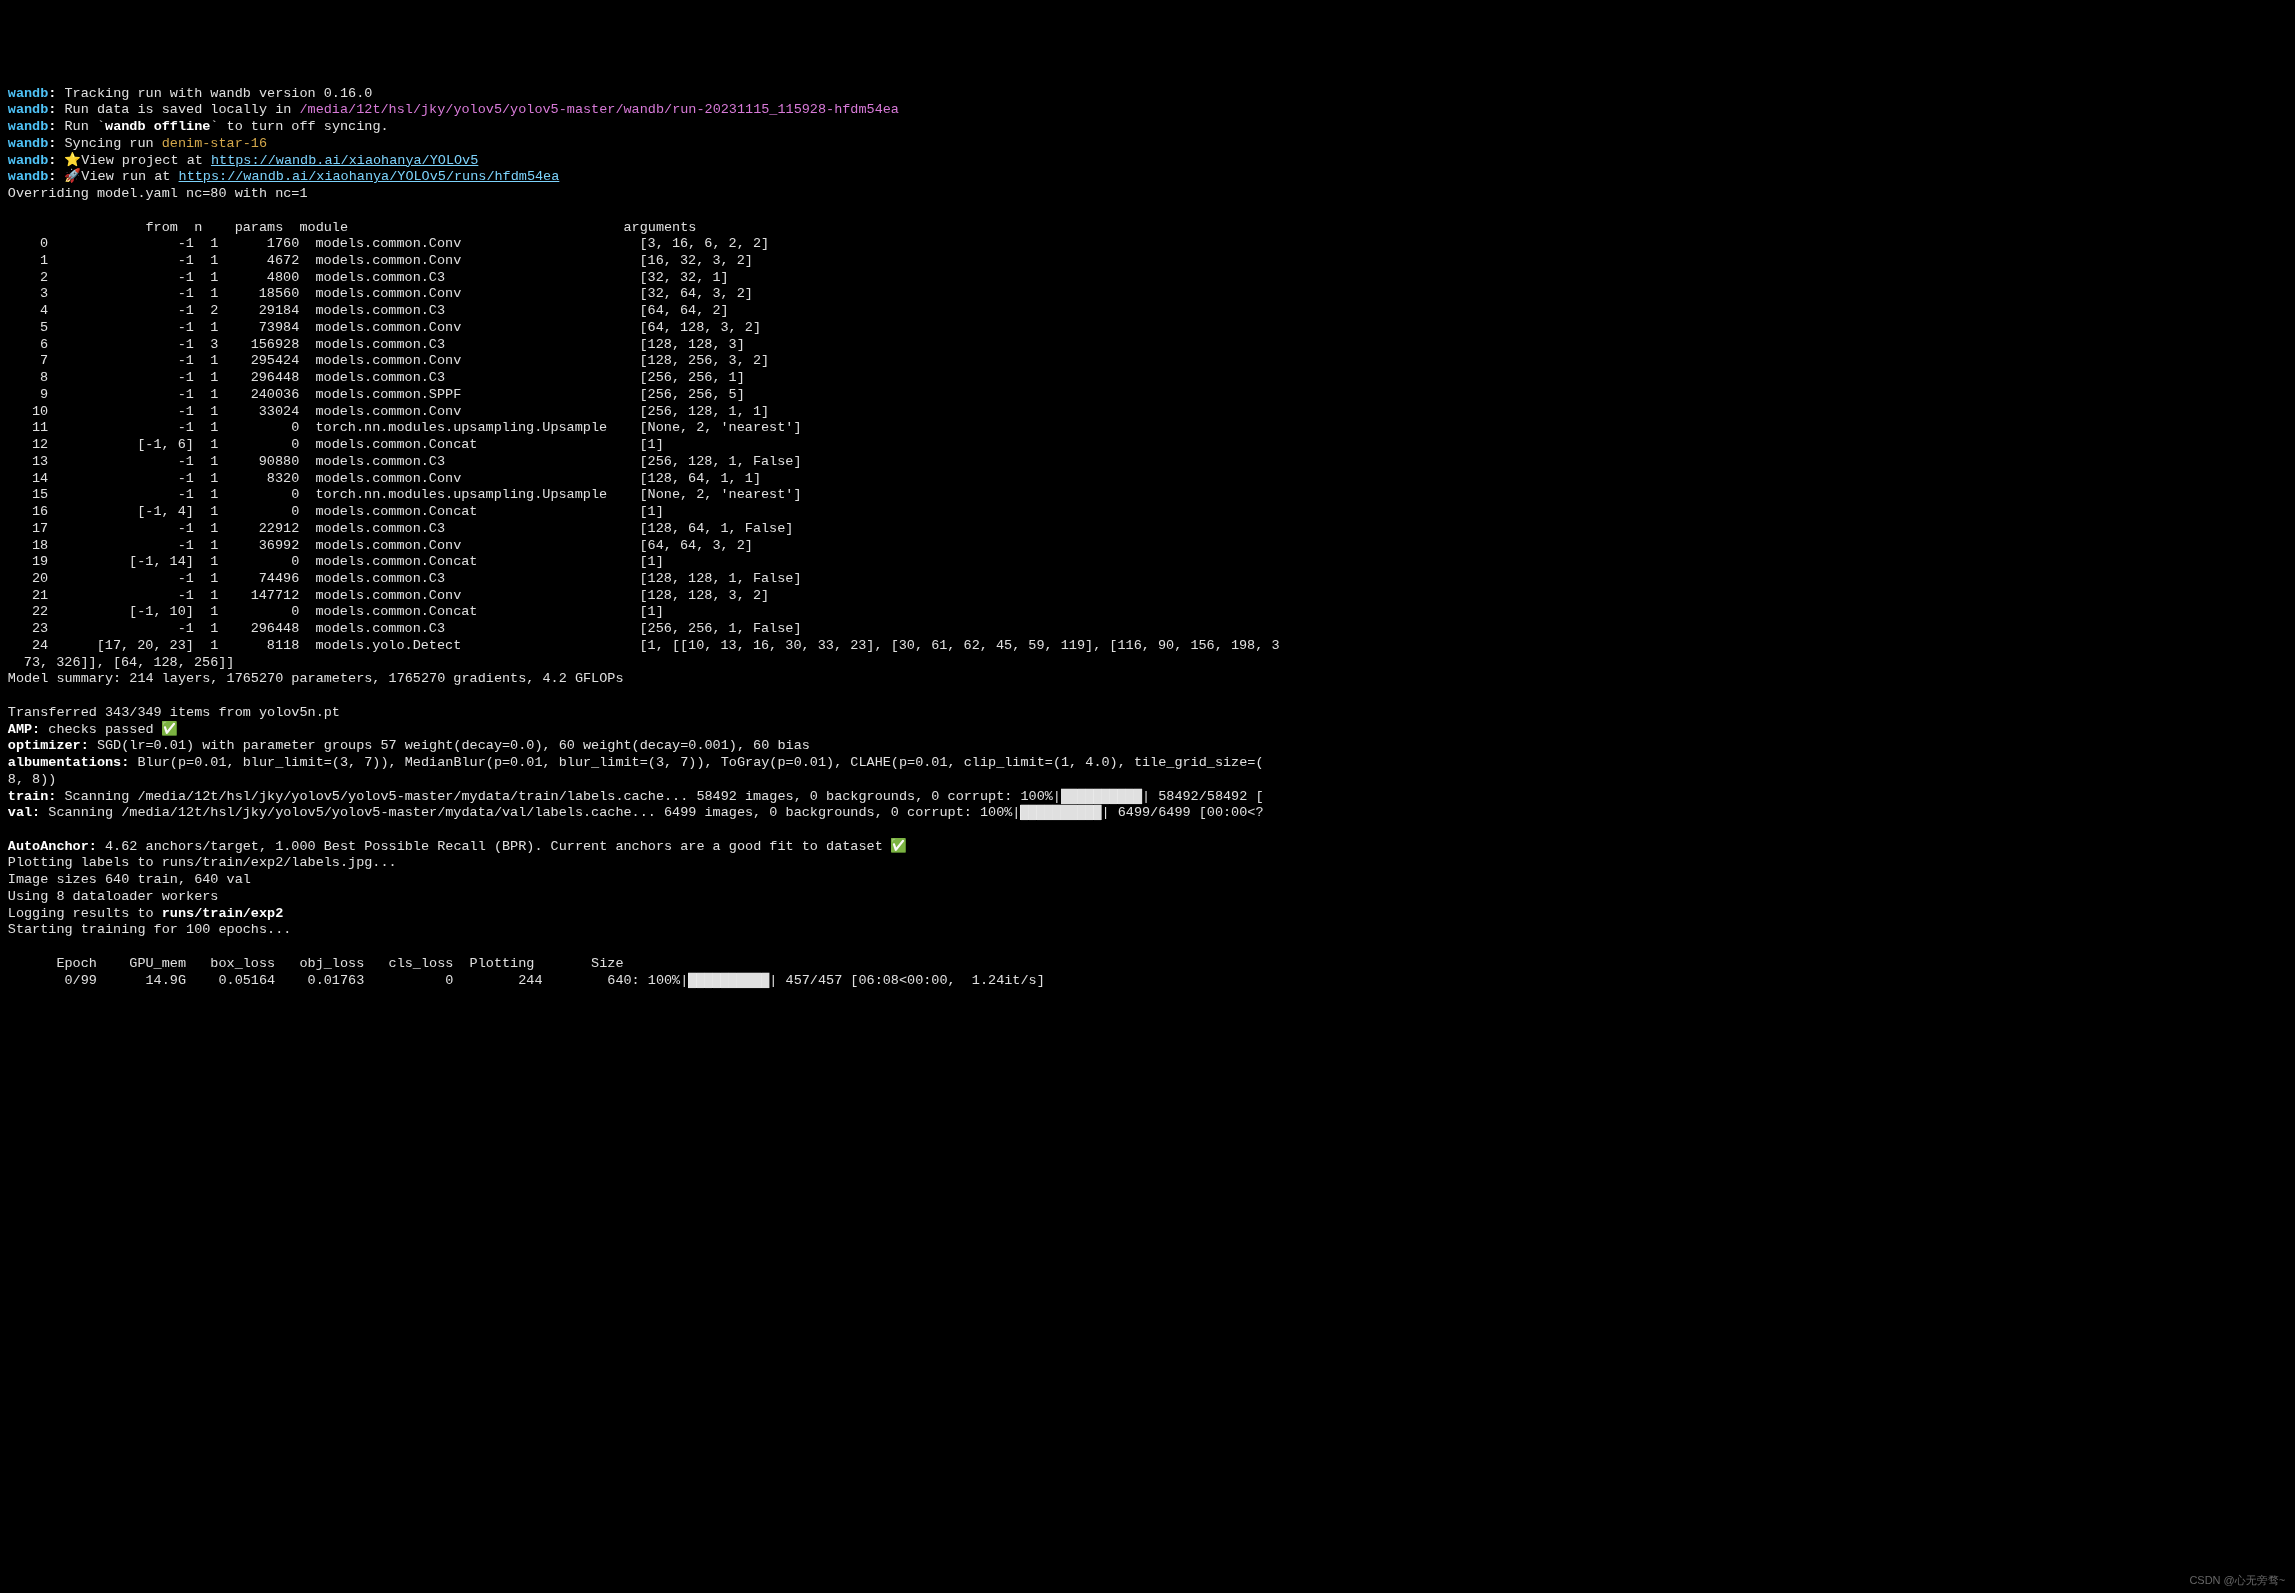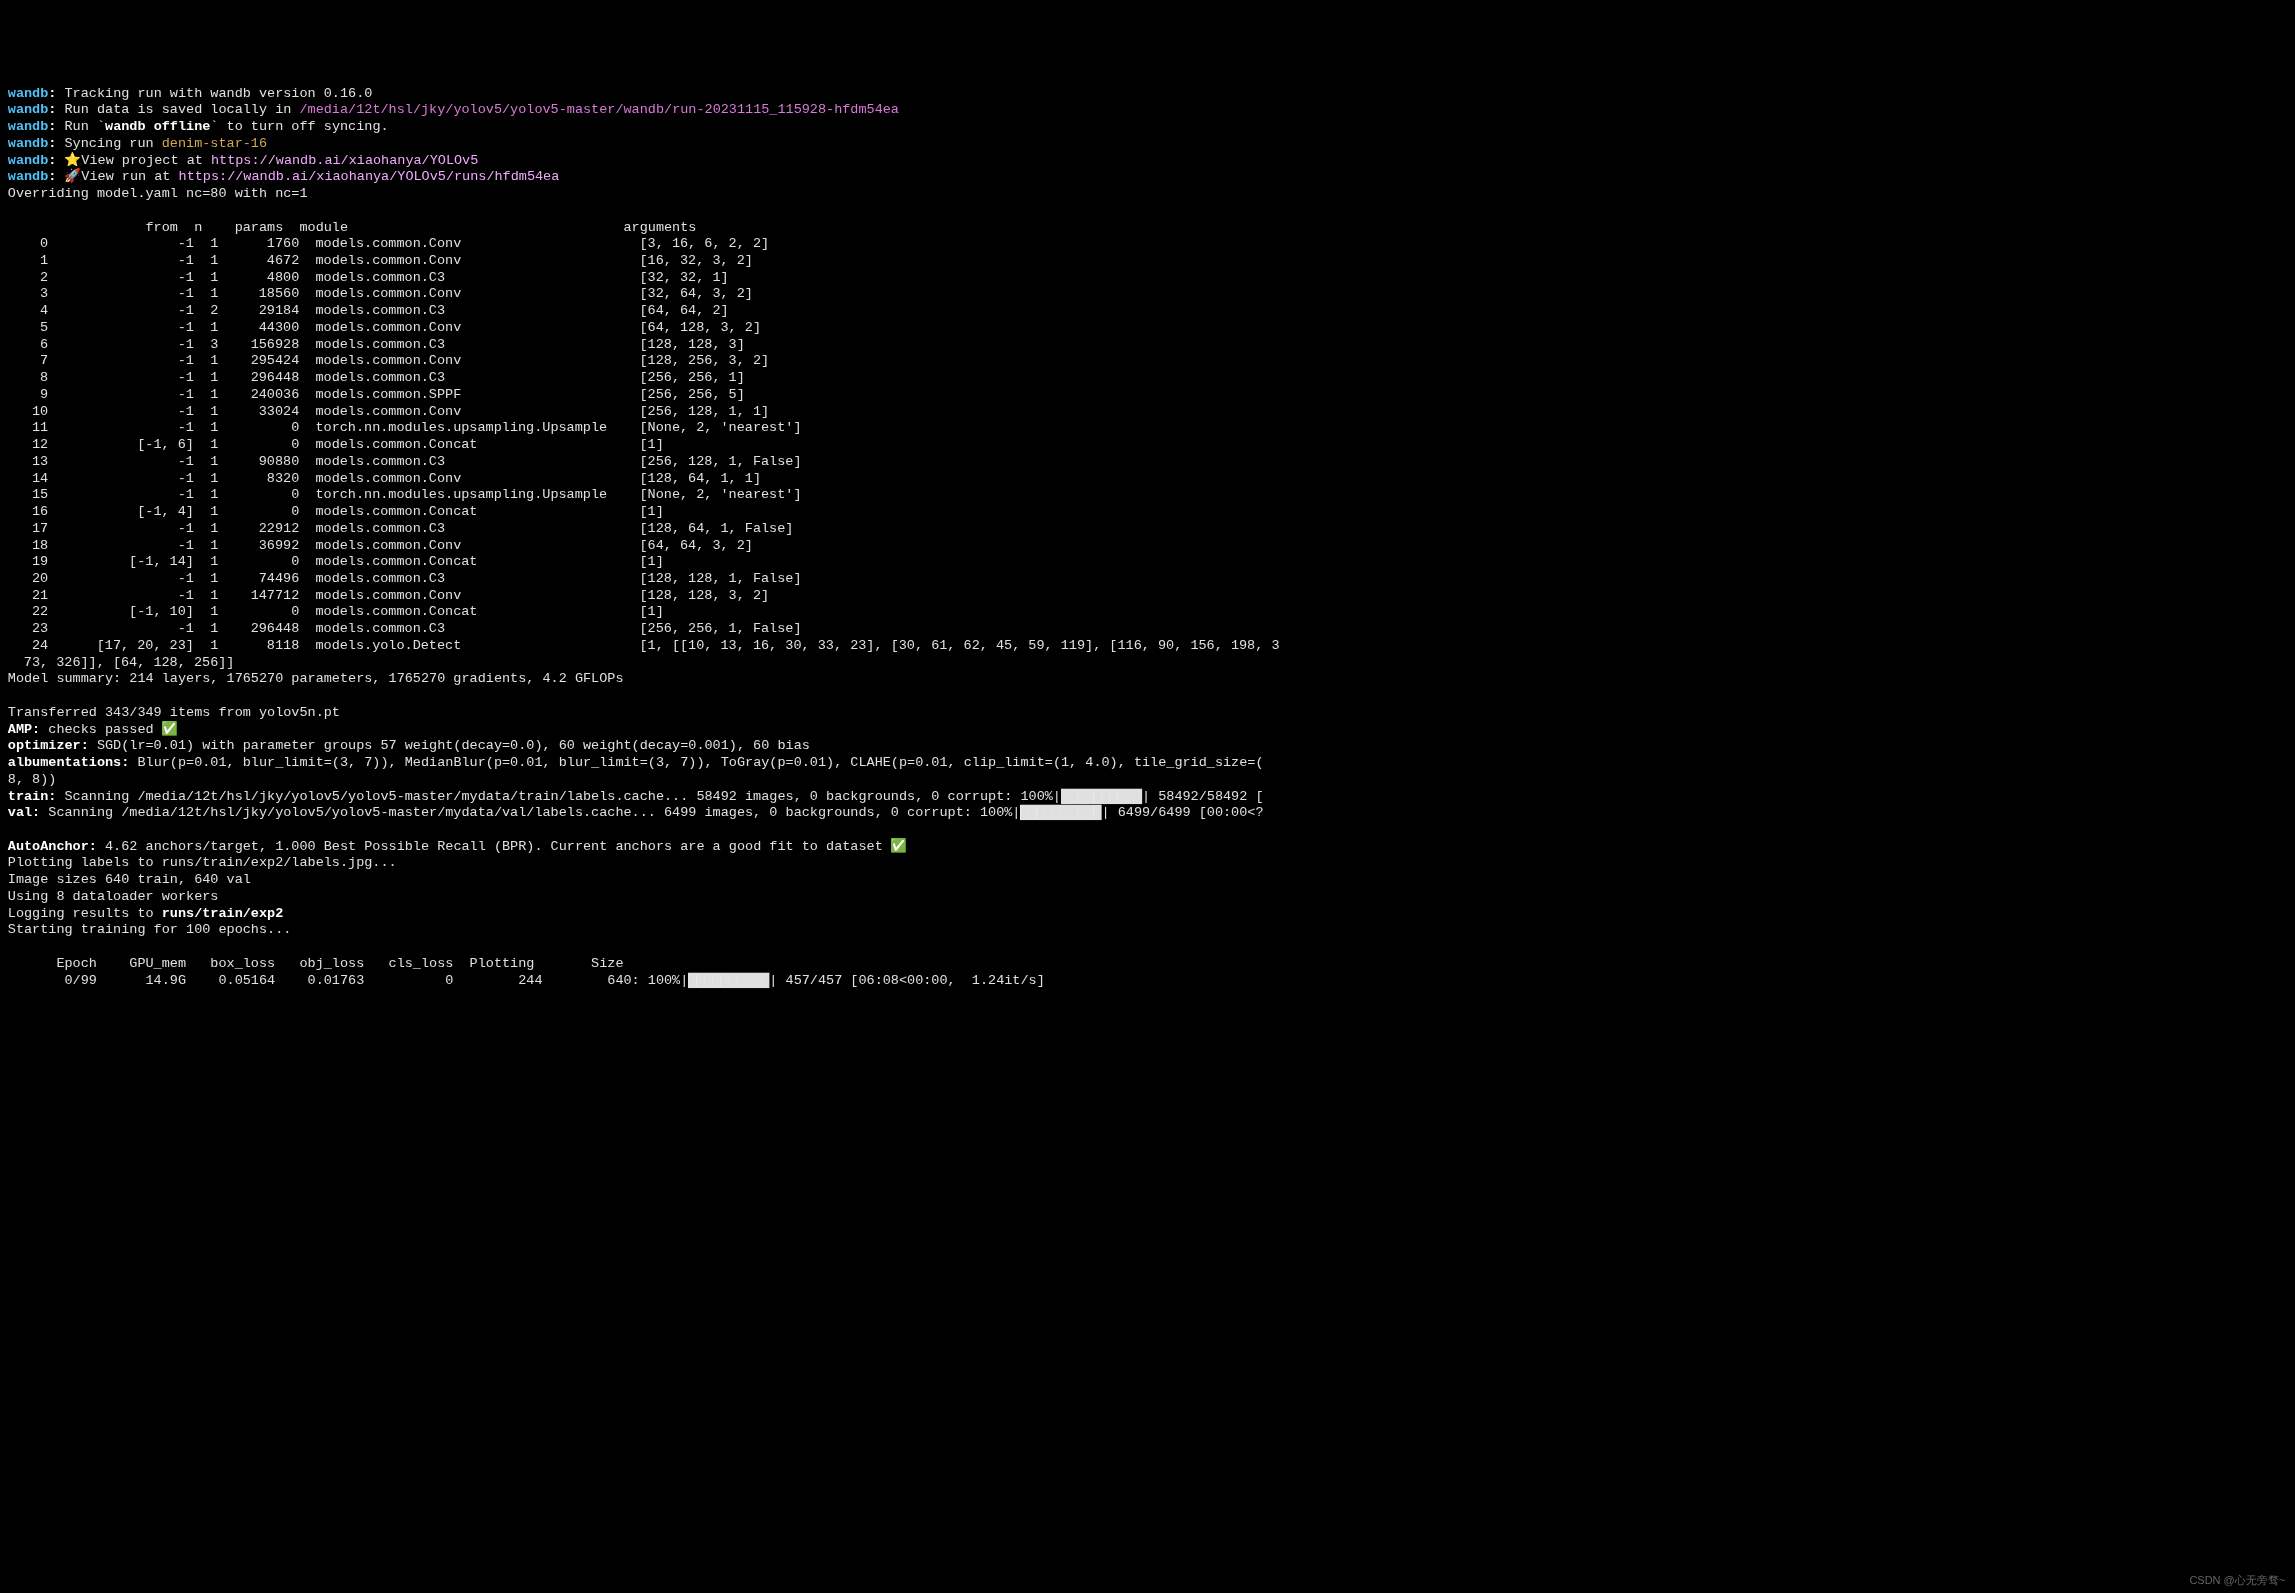--- a/index.html
+++ b/index.html
@@ -22,21 +22,22 @@
       font-weight: bold;
     }
     .path-highlight {
       color: #d87ad8;
     }
     .run-name {
       color: #d4a84b;
       margin-top: 46px;
     }
     .url-link {
-      color: #f0abfc;
+      color: #7dd3fc;
+      text-decoration: underline;
     }
     .bold-white {
       color: #ffffff;
       font-weight: bold;
     }
     .optimizer-label, .amp-label, .albu-label, .train-label, .val-label, .auto-label {
       color: #ffffff;
       font-weight: bold;
     }
     .progress-bar {
@@ -68,21 +69,21 @@
 <span class="wandb-label">wandb</span><span class="bold-white">:</span><span> ⭐View project at </span><span class="url-link">https://wandb.ai/xiaohanya/YOLOv5</span>
 <span class="wandb-label">wandb</span><span class="bold-white">:</span><span> 🚀View run at </span><span class="url-link">https://wandb.ai/xiaohanya/YOLOv5/runs/hfdm54ea</span>
 <span>Overriding model.yaml nc=80 with nc=1</span>
 
 <span>                 from  n    params  module                                  arguments</span>
 <span class="row-line">  0                -1  1      1760  models.common.Conv                      [3, 16, 6, 2, 2]</span>
 <span class="row-line">  1                -1  1      4672  models.common.Conv                      [16, 32, 3, 2]</span>
 <span class="row-line">  2                -1  1      4800  models.common.C3                        [32, 32, 1]</span>
 <span class="row-line">  3                -1  1     18560  models.common.Conv                      [32, 64, 3, 2]</span>
 <span class="row-line">  4                -1  2     29184  models.common.C3                        [64, 64, 2]</span>
-<span class="row-line">  5                -1  1     44300  models.common.Conv                      [64, 128, 3, 2]</span>
+<span class="row-line">  5                -1  1     73984  models.common.Conv                      [64, 128, 3, 2]</span>
 <span class="row-line">  6                -1  3    156928  models.common.C3                        [128, 128, 3]</span>
 <span class="row-line">  7                -1  1    295424  models.common.Conv                      [128, 256, 3, 2]</span>
 <span class="row-line">  8                -1  1    296448  models.common.C3                        [256, 256, 1]</span>
 <span class="row-line">  9                -1  1    240036  models.common.SPPF                      [256, 256, 5]</span>
 <span class="row-line"> 10                -1  1     33024  models.common.Conv                      [256, 128, 1, 1]</span>
 <span class="row-line"> 11                -1  1         0  torch.nn.modules.upsampling.Upsample    [None, 2, 'nearest']</span>
 <span class="row-line"> 12           [-1, 6]  1         0  models.common.Concat                    [1]</span>
 <span class="row-line"> 13                -1  1     90880  models.common.C3                        [256, 128, 1, False]</span>
 <span class="row-line"> 14                -1  1      8320  models.common.Conv                      [128, 64, 1, 1]</span>
 <span class="row-line"> 15                -1  1         0  torch.nn.modules.upsampling.Upsample    [None, 2, 'nearest']</span>

